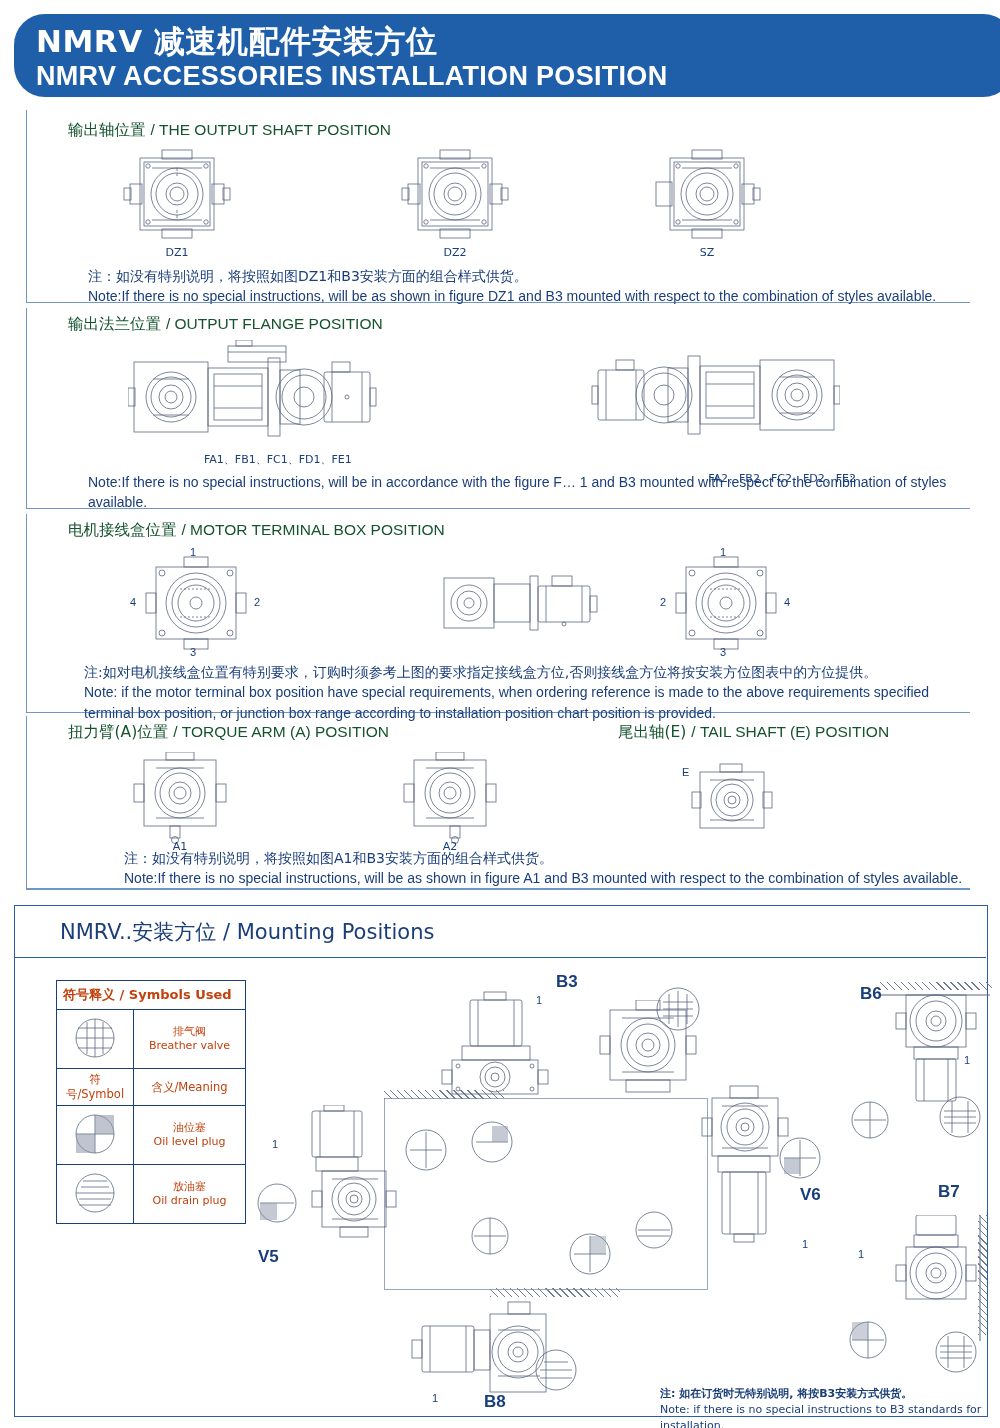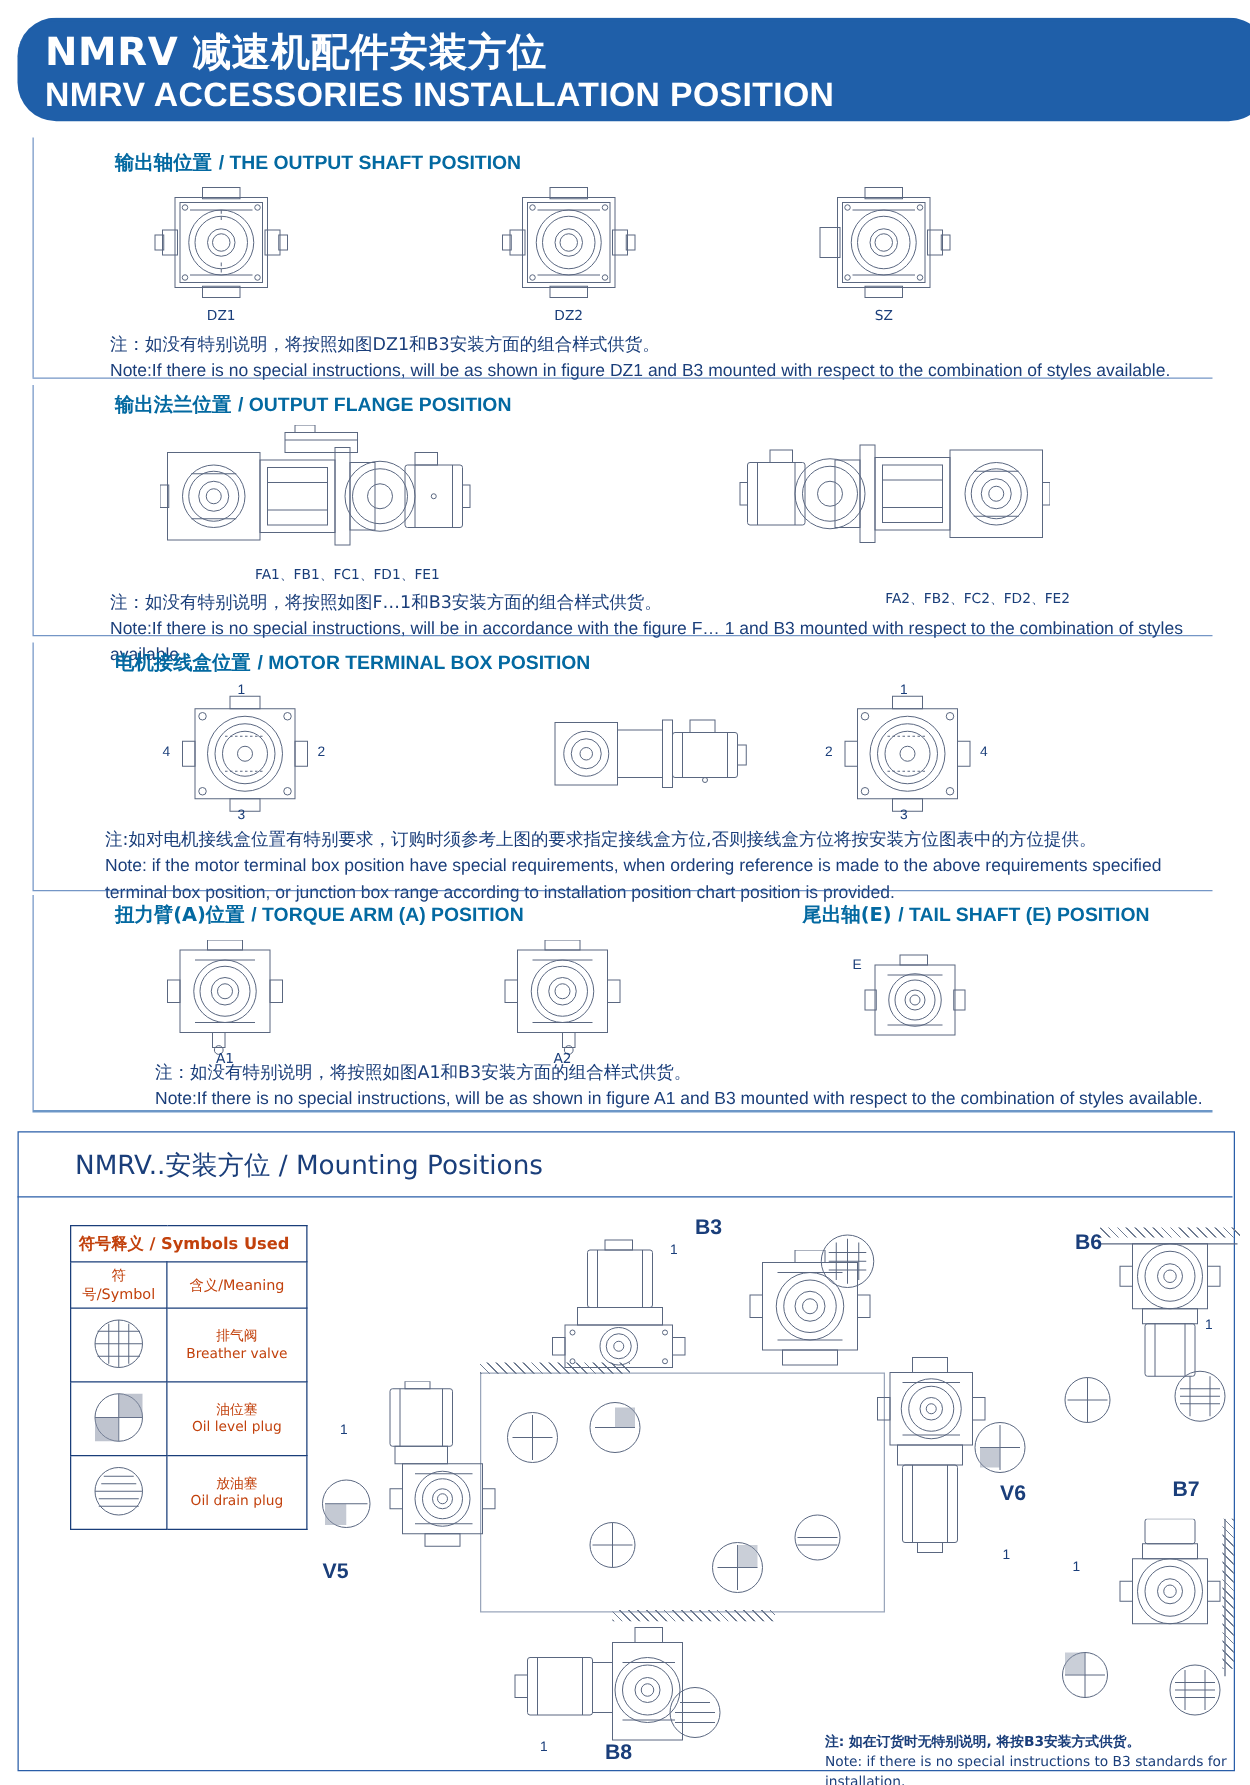--- a/index.html
+++ b/index.html
@@ -22,24 +22,23 @@
     font-size:31px;font-weight:bold;color:#ffffff;letter-spacing:.5px;
     font-family:"DejaVu Sans","Liberation Sans",sans-serif;
   }
   .banner .en{
     position:absolute;left:22px;top:44px;
     font-size:27px;font-weight:bold;color:#ffffff;letter-spacing:.3px;
   }
 
   
   .sec-title{
-    position:absolute;font-size:15.5px;font-weight:bold;color:#0369a1;
+    position:absolute;font-size:15.5px;font-weight:normal;color:#14532d;
     white-space:nowrap;
     font-family:"DejaVu Sans","Liberation Sans",sans-serif;
-    margin-left:24px;
   }
   .sec-title .en{font-family:"Liberation Sans",sans-serif;}
 
   .note{
     position:absolute;font-size:14px;color:#1a3e7a;line-height:1.45;
     font-family:"DejaVu Sans","Liberation Sans",sans-serif;
   }
   .note .en{font-family:"Liberation Sans",sans-serif;}
 
   .divider{position:absolute;height:1px;background:#2a5ea8;opacity:.65;}
@@ -275,21 +274,20 @@
         <circle cx="207" cy="53" r="12"></circle>
           <circle cx="207" cy="53" r="6"></circle>
         <path d="M189 35 L225 35 M189 71 L225 71"></path>
         <rect x="244" y="44" width="6" height="18"></rect>
       </g>
     </svg>
   </div>
   <div class="cap" style="left:636px;top:456px;width:220px;text-align:right;margin-top:15px;">FA2、FB2、FC2、FD2、FE2</div>
 
   <div class="note" style="left:88px;top:472px;width:880px;">
-    <div>注：如没有特别说明，将按照如图F…1和B3安装方面的组合样式供货。</div>
     <div class="en">Note:If there is no special instructions, will be in accordance with the figure F… 1 and B3 mounted with respect to the combination of styles available.</div>
   </div>
 
   <div class="divider" style="left:26px;top:508px;width:944px;"></div>
   <div class="vrule" style="left:26px;top:308px;height:200px;"></div>
 
   <div class="sec-title" style="left:68px;top:520px;">
     <span>电机接线盒位置</span>
     <span class="en">/ MOTOR TERMINAL BOX POSITION</span>
   </div>
@@ -443,40 +441,40 @@
   <div class="vrule" style="left:26px;top:716px;height:172px;"></div>
 
   <div class="panel"></div>
   <div class="panel-head"></div>
   <div class="panel-title">NMRV..安装方位 / Mounting Positions</div>
 
   <table class="symtab">
     <tbody>
         <tr>
       <td class="hdr" colspan="2">符号释义 / Symbols Used</td>
-    </tr>
-    <tr>
-      <td class="sub">符号/Symbol</td>
-      <td class="sub">含义/Meaning</td>
     </tr>
     <tr>
       <td class="symcell">
         <svg width="60" height="48" viewBox="0 0 60 48">
           <g fill="none" stroke="#5a6780" stroke-width="0.8">
             <circle cx="30" cy="24" r="19"></circle>
             <path d="M30 5 L30 43 M11 24 L49 24"></path>
             <path d="M13 14 L47 14 M13 34 L47 34"></path>
             <path d="M22 8 L22 40 M38 8 L38 40"></path>
           </g>
         </svg>
       </td>
       <td class="meaning">
         <div>排气阀</div>
         <div>Breather valve</div>
       </td>
+    </tr>
+    <tr>
+      <td class="sub">符号/Symbol</td>
+      <td class="sub">含义/Meaning</td>
     </tr>
     <tr>
       <td class="symcell">
         <svg width="60" height="48" viewBox="0 0 60 48">
           <g fill="none" stroke="#5a6780" stroke-width="0.8">
             <circle cx="30" cy="24" r="19"></circle>
             <path d="M30 5 L30 43 M11 24 L49 24"></path>
             <rect x="30" y="5" width="19" height="19" fill="#8a94a8" stroke="none" opacity="0.55"></rect>
             <rect x="11" y="24" width="19" height="19" fill="#8a94a8" stroke="none" opacity="0.55"></rect>
           </g>

